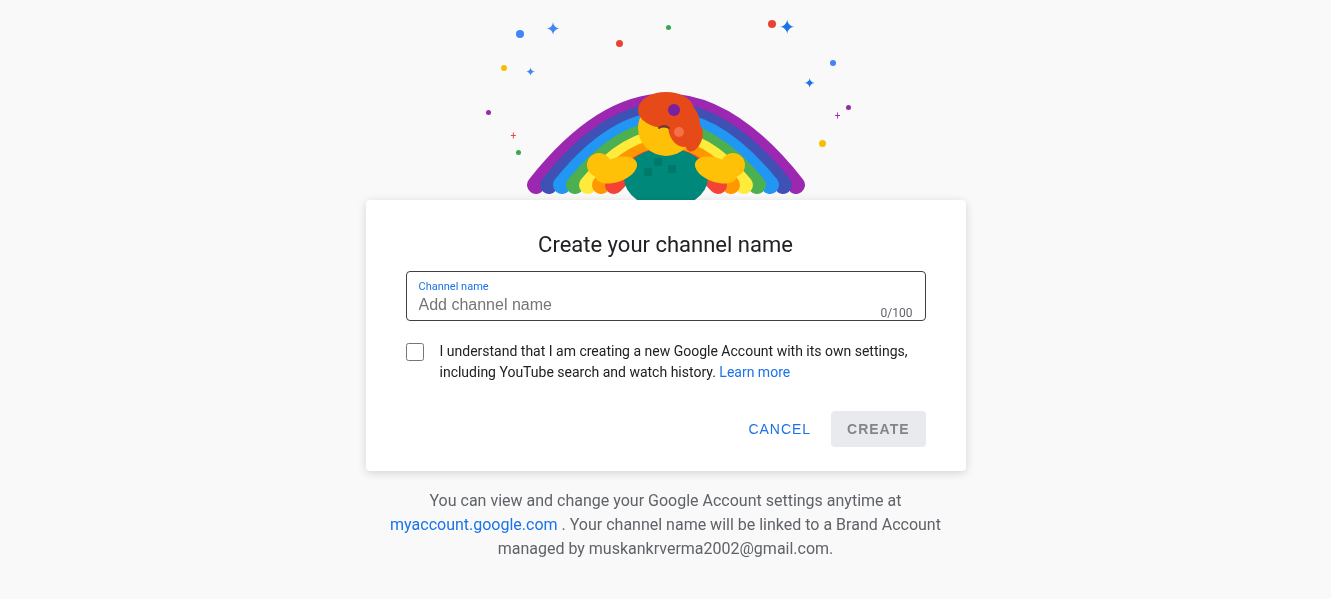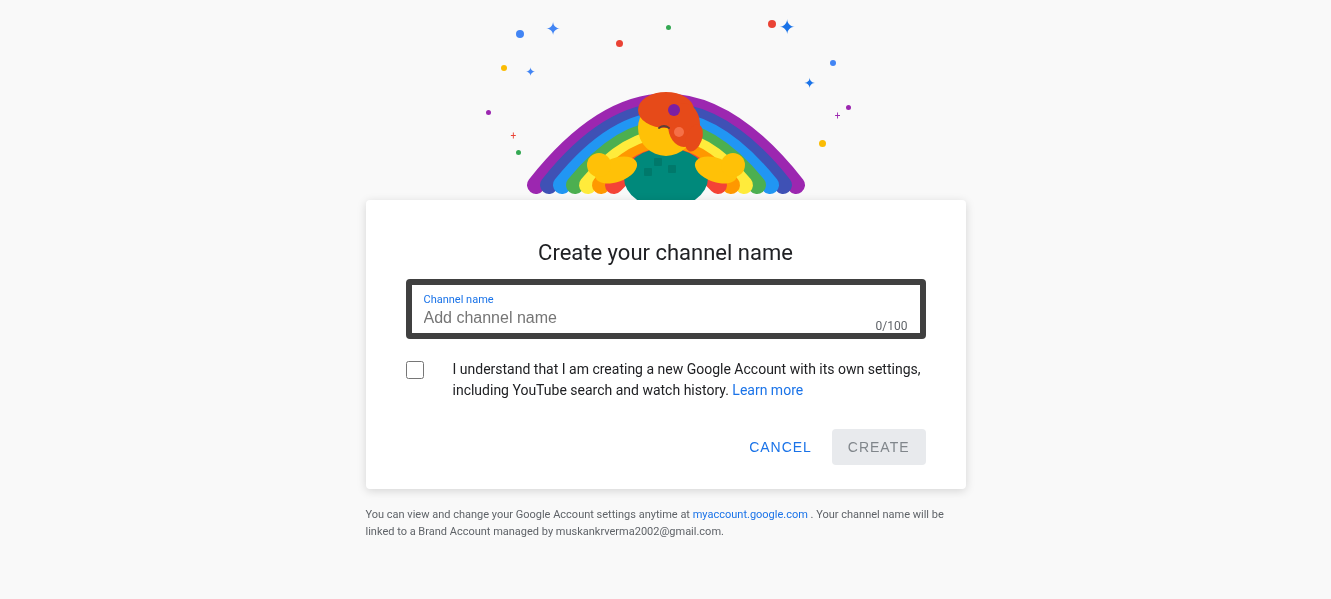--- a/index.html
+++ b/index.html
@@ -41,21 +41,21 @@
       left: 50%;
       transform: translateX(-50%);
     }
 
     
     .dialog {
       background: #fff;
       border-radius: 4px;
       box-shadow: 0 2px 10px rgba(0,0,0,0.15);
       width: 600px;
-      padding: 40px 40px 24px;
+      padding: 32px 40px 24px;
       position: relative;
       z-index: 10;
     }
 
     .dialog-title {
       font-size: 22px;
       font-weight: 400;
       color: #202124;
       text-align: center;
       margin-bottom: 14px;
@@ -69,21 +69,21 @@
       margin-bottom: 24px;
     }
 
     .dialog-description a {
       color: #1a73e8;
       text-decoration: none;
     }
 
     
     .input-container {
-      border: 6px solid #404040;
+      border: 1px solid #404040;
       border-radius: 4px;
       padding: 8px 12px 6px;
       position: relative;
       margin-bottom: 20px;
     }
 
     .input-label {
       font-size: 11px;
       color: #1a73e8;
       margin-bottom: 2px;
@@ -105,21 +105,21 @@
       right: 12px;
       bottom: 0;
       font-size: 12px;
       color: #5f6368;
     }
 
     
     .checkbox-row {
       display: flex;
       align-items: flex-start;
-      gap: 29px;
+      gap: 16px;
       margin-bottom: 28px;
     }
 
     .checkbox-row input[type="checkbox"] {
       width: 18px;
       height: 18px;
       margin-top: 2px;
       flex-shrink: 0;
       cursor: pointer;
       border: 2px solid #5f6368;
@@ -155,32 +155,33 @@
       cursor: pointer;
       text-transform: uppercase;
       border-radius: 4px;
     }
 
     .btn-create {
       background: #e8eaed;
       border: none;
       color: #80868b;
       font-size: 14px;
-      font-weight: 400;
+      font-weight: 700;
       letter-spacing: 0.07em;
       padding: 10px 16px;
       cursor: pointer;
       text-transform: uppercase;
       border-radius: 4px;
     }
 
     
     .footer-text {
-      font-size: 11px;
+      font-size: 16px;
       color: #5f6368;
+      text-align: center;
       margin-top: 18px;
       max-width: 600px;
       line-height: 1.5;
     }
 
     .footer-text a {
       color: #1a73e8;
       text-decoration: none;
     }
 

